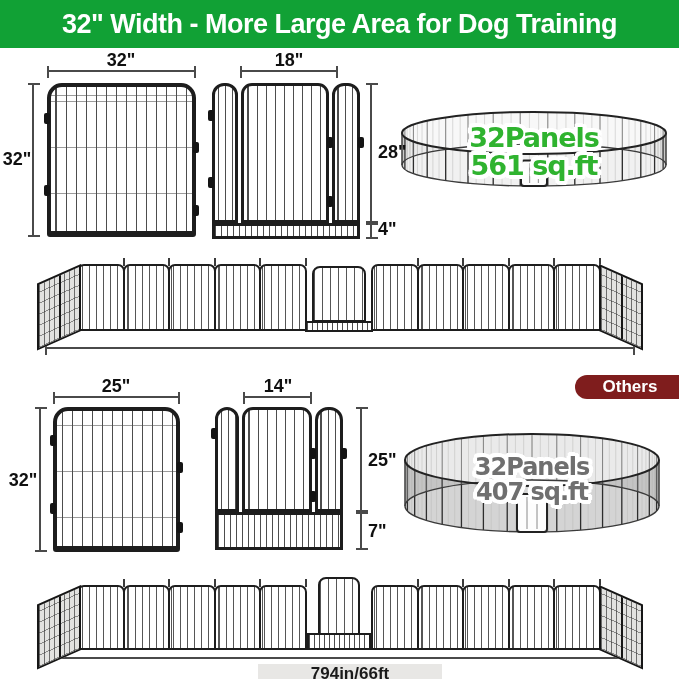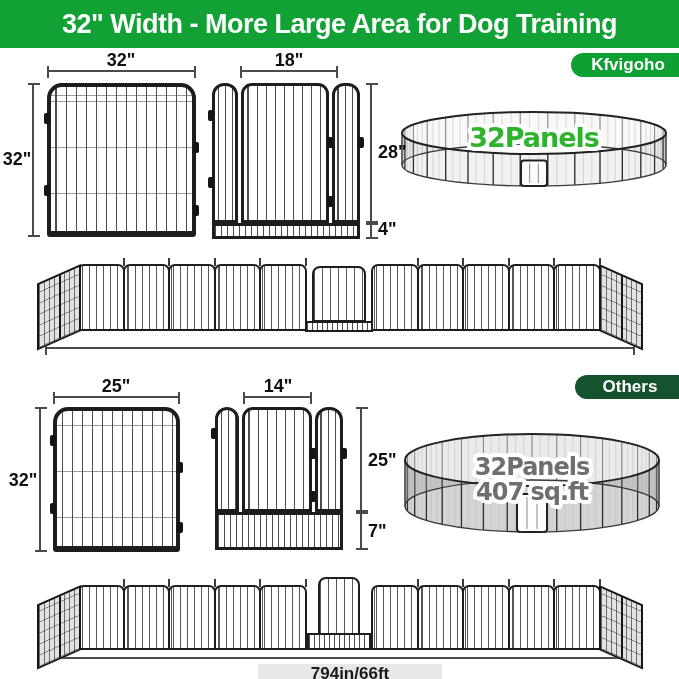--- a/index.html
+++ b/index.html
@@ -12,21 +12,21 @@
   .header .title{color:#fff;font-size:27px;font-weight:bold;letter-spacing:-0.5px;white-space:nowrap;}
 
   
   .sec-top{position:absolute;left:0;top:48px;width:679px;height:319px;background:#ffffff;}
 
   
   .badge{position:absolute;height:24px;border-radius:13px 0 0 13px;color:#fff;
     font-size:17px;font-weight:bold;display:flex;align-items:center;justify-content:center;
     padding:0 8px 0 14px;box-sizing:border-box;}
   .badge-green{left:571px;top:53px;width:108px;background:#0fa034;}
-  .badge-gray{left:575px;top:375px;width:104px;background:#14532d;}
+  .badge-gray{left:575px;top:375px;width:104px;background:#7f1d1d;}
 
   
   .dimh{position:absolute;height:0;border-top:2px solid #4a4a4a;}
   .dimh::before,.dimh::after{content:"";position:absolute;top:-6px;width:2px;height:12px;background:#4a4a4a;}
   .dimh::before{left:0;}.dimh::after{right:0;}
   .dimv{position:absolute;width:0;border-left:2px solid #4a4a4a;}
   .dimv::before,.dimv::after{content:"";position:absolute;left:-6px;width:12px;height:2px;background:#4a4a4a;}
   .dimv::before{top:0;}.dimv::after{bottom:0;}
   .lbl{position:absolute;font-size:18px;font-weight:bold;color:#101010;text-align:center;z-index:4;}
   .rowlbl{position:absolute;font-size:17px;font-weight:bold;color:#1a1a1a;text-align:center;
@@ -131,21 +131,20 @@
 </head>
 <body>
 
 <div class="canvas">
 
   <div class="header">
     <div class="title">32" Width - More Large Area for Dog Training</div>
   </div>
 
   <div class="sec-top"></div>
-  <div class="badge badge-green">Kfvigoho</div>
 
   <div class="dimh dAw"></div>
   <div class="lbl dAwl">32"</div>
   <div class="dimv dAh"></div>
   <div class="lbl dAhl">32"</div>
   <div class="panel-frame pA">
     <span class="hinge h-l1"></span>
     <span class="hinge h-l2"></span>
     <span class="hinge h-r1"></span>
     <span class="hinge h-r2"></span>
@@ -293,20 +292,21 @@
       <line x1="244.79024325749305" y1="17.65650970185806" x2="244.79024325749305" y2="49.656509701858056" stroke="#6f6f6f" stroke-width="0.8"></line>
       <line x1="258.58800040882335" y1="21.458530495408198" x2="258.58800040882335" y2="53.4585304954082" stroke="#6f6f6f" stroke-width="0.8"></line>
       <line x1="267.1154832968623" y1="25.63385449282704" x2="267.1154832968623" y2="57.63385449282704" stroke="#6f6f6f" stroke-width="0.8"></line>
       <ellipse cx="138" cy="62" rx="132" ry="21" fill="none" stroke="#3a3a3a" stroke-width="1.4"></ellipse>
       <ellipse cx="138" cy="30" rx="132" ry="21" fill="none" stroke="#222" stroke-width="2"></ellipse>
       <rect x="125" y="57.4" width="26" height="25.6" rx="3" fill="#fdfdfd" stroke="#222" stroke-width="2"></rect>
       <line x1="133.66666666666666" y1="60.4" x2="133.66666666666666" y2="80" stroke="#8a8a8a" stroke-width="1"></line>
       <line x1="142.33333333333334" y1="60.4" x2="142.33333333333334" y2="80" stroke="#8a8a8a" stroke-width="1"></line>
     </svg>
   <div class="penlbl pAl pAl1">32Panels</div>
+  <div class="penlbl pAl pAl2">561 sq.ft</div>
 
   <div class="rowbox rowA">
     <div class="endpanel endL"></div>
     <div class="endpanel endR"></div>
     <div class="mainrow">
       <div class="row-panel"></div>
       <div class="row-panel"></div>
       <div class="row-panel"></div>
       <div class="row-panel"></div>
       <div class="row-panel"></div>

